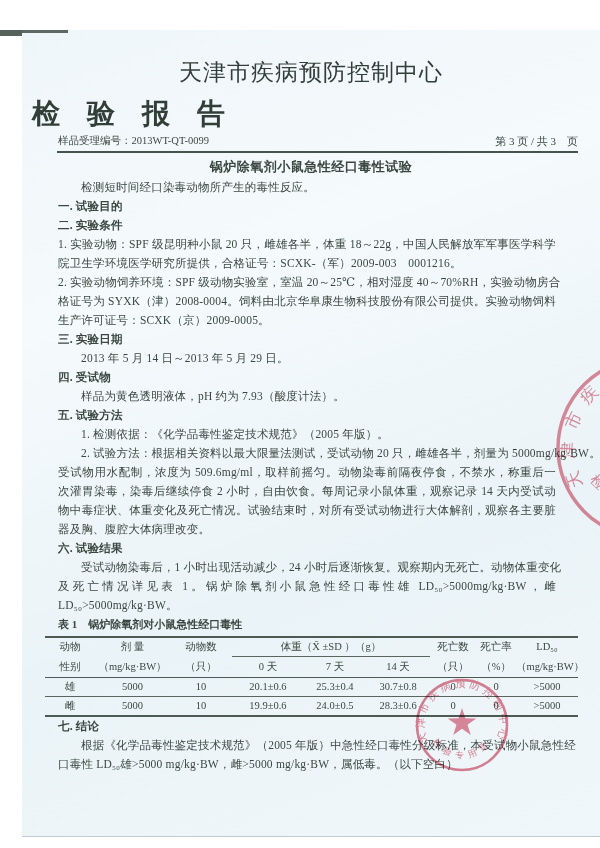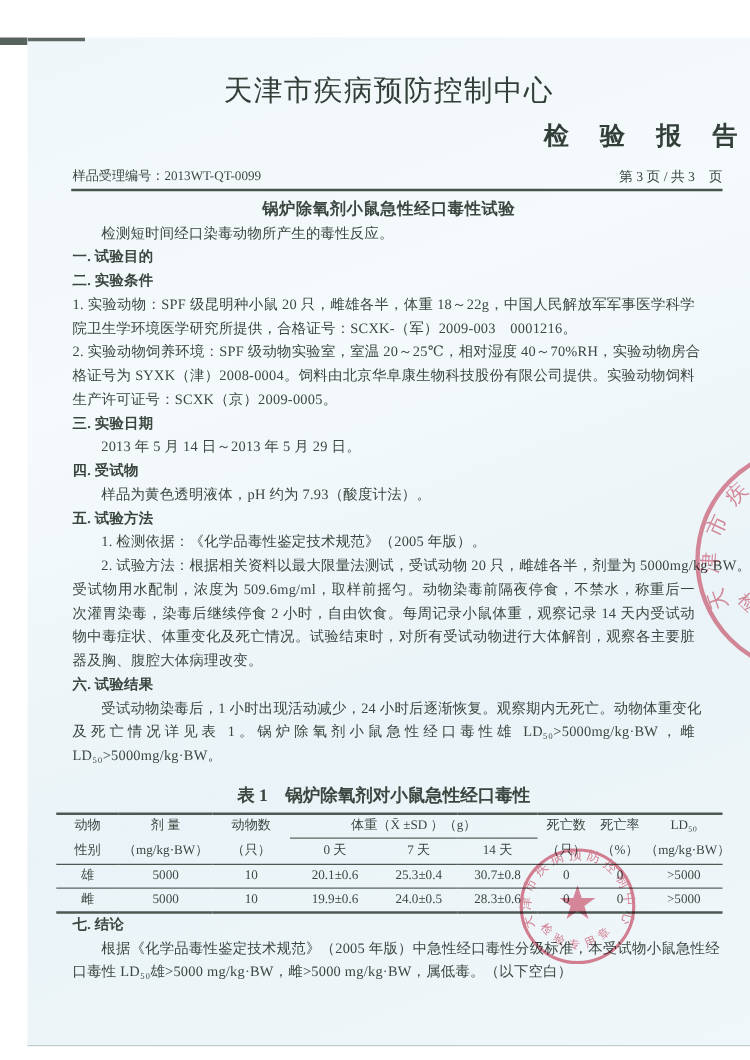--- a/index.html
+++ b/index.html
@@ -14,37 +14,37 @@
     border-bottom:1px solid #c2cbcf;
     overflow:hidden;
   }
   .corner-block{position:absolute;left:0;top:30px;width:22px;height:6px;background:#57625c;}
   .corner-line{position:absolute;left:0;top:0;width:46px;height:3px;background:#5d6862;}
   .org-title{
     position:absolute;top:27px;left:0;width:100%;text-align:center;
     font-size:23px;letter-spacing:1px;font-weight:500;color:#323e38;
   }
   .report-title{
-    position:absolute;top:65px;left:0;width:100%;text-align:right;
-    font-size:20px;letter-spacing:10px;font-weight:600;color:#323e38;text-indent:10px;
+    position:absolute;top:65px;left:0;width:100%;text-align:left;
+    font-size:28px;letter-spacing:10px;font-weight:600;color:#323e38;text-indent:10px;
   }
   .meta-row{position:absolute;top:104px;left:36px;width:520px;height:16px;font-size:10.5px;}
   .sample-no{position:absolute;left:0;top:0;}
   .page-no{position:absolute;right:0;top:0;font-size:11px;margin-left:42px;}
   .head-rule{position:absolute;top:121px;left:35px;width:521px;height:2px;background:#46524c;}
   .doc-title{
     position:absolute;top:128px;left:0;width:100%;text-align:center;
     font-size:13px;font-weight:bold;letter-spacing:0.5px;
   }
   .body-flow{position:absolute;top:148px;left:36px;width:498px;}
   .ln{min-height:19px;line-height:19px;font-size:11.5px;letter-spacing:0.2px;white-space:nowrap;}
   .ln.h{font-weight:bold;}
   .ln.i{text-indent:23px;}
   .ln.j{text-align:justify;text-align-last:justify;}
-  .tbl-caption{text-align:center;font-weight:bold;font-size:14px;line-height:18px;margin:14px 0 3px;}
+  .tbl-caption{text-align:left;font-weight:bold;font-size:11px;line-height:18px;margin:0 0 3px;}
   table.results{
     border-collapse:collapse;table-layout:fixed;width:533px;margin-left:-13px;
     border-top:2px solid #4d5953;border-bottom:2px solid #4d5953;
     font-size:10.5px;
   }
   table.results th,table.results td{
     font-weight:normal;text-align:center;padding:0;line-height:18px;height:18px;
     white-space:nowrap;overflow:visible;
   }
   th.span-weight{border-bottom:1px solid #5a655f;}

